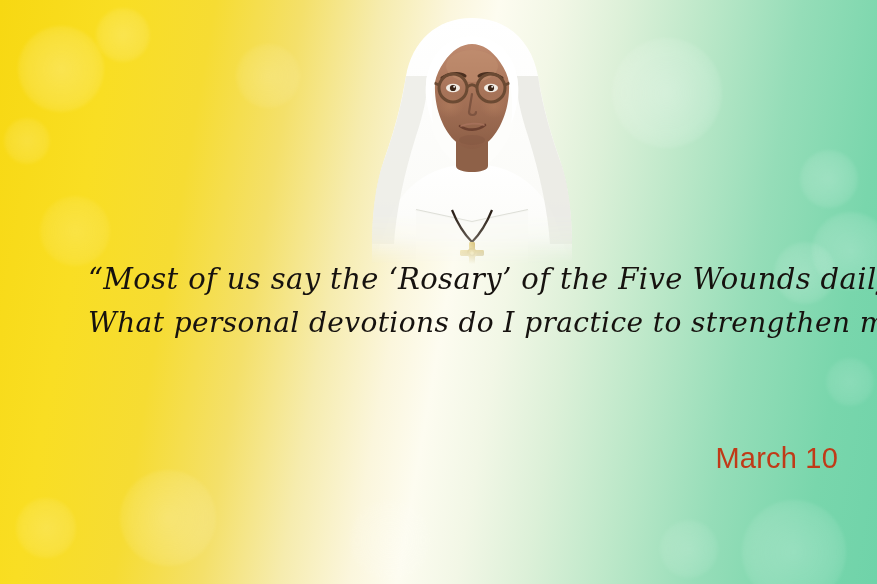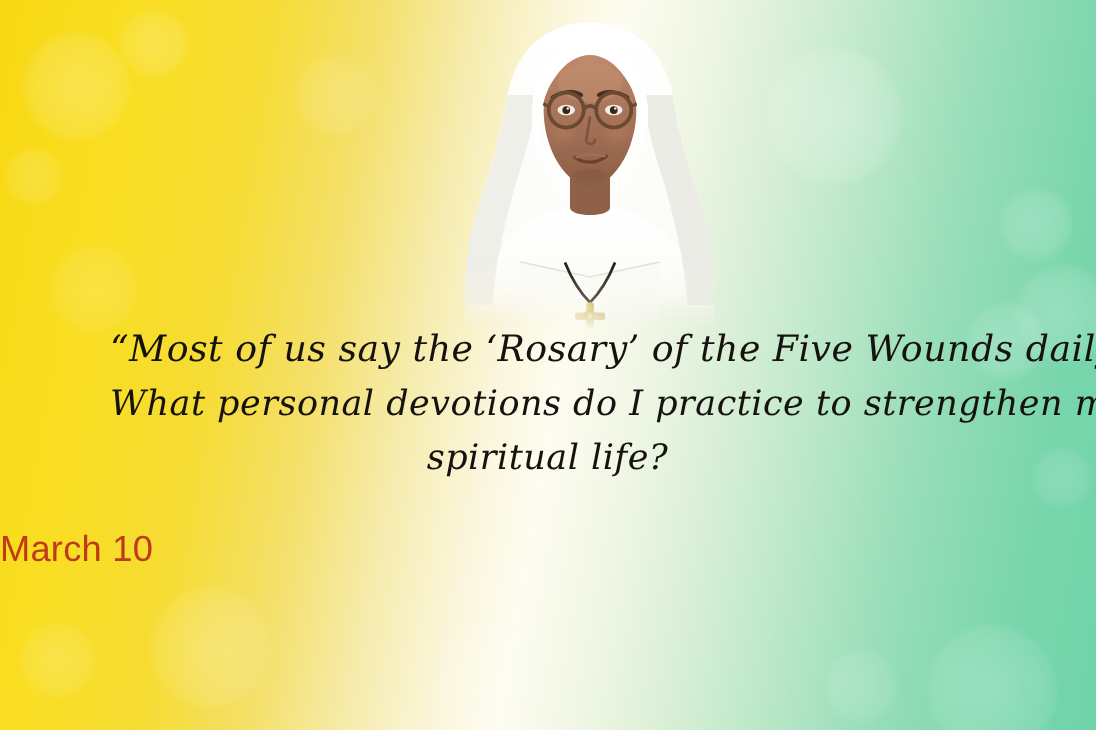--- a/index.html
+++ b/index.html
@@ -91,23 +91,23 @@
     line-height: 43px;
     letter-spacing: 0.4px;
     white-space: nowrap;
   }
   .quote-line.l3 { font-size: 28px; }
   .quote-line.l4 { font-size: 28px; }
 
   .date-label {
     position: absolute;
     left: 0;
-    top: 424px;
+    top: 442px;
     width: 838px;
-    text-align: left;
+    text-align: right;
     font-family: "Liberation Sans", sans-serif;
     font-size: 29px;
     font-weight: 400;
     letter-spacing: 0.2px;
     color: #c03a18;
   }
 </style>
 </head>
 <body>
 
@@ -246,18 +246,17 @@
         <rect x="88" y="236" width="24" height="6" rx="1.4" fill="url(#goldG)"></rect>
         <circle cx="100" cy="239" r="4.2" fill="none" stroke="#c4a340" stroke-width="1.6"></circle>
         <circle cx="100" cy="239" r="1.8" fill="#e3ca72"></circle>
       </g>
     </svg>
   </div>
 
   <div class="quote-block">
     <div class="quote-line l1">“Most of us say the ‘Rosary’ of the Five Wounds daily.</div>
     <div class="quote-line l3">What personal devotions do I practice to strengthen my</div>
-    <div class="quote-line l4">spiritual life?</div>
   </div>
 
   <div class="date-label">March 10</div>
 
 </div>
 
 </body></html>

